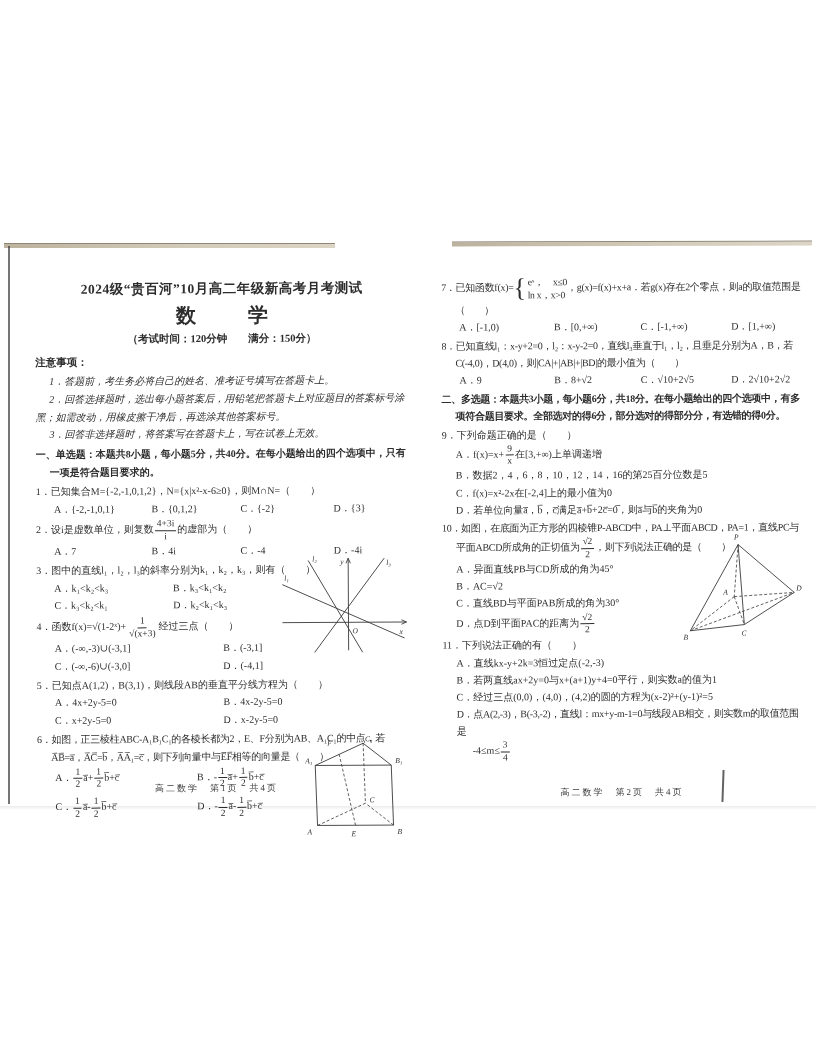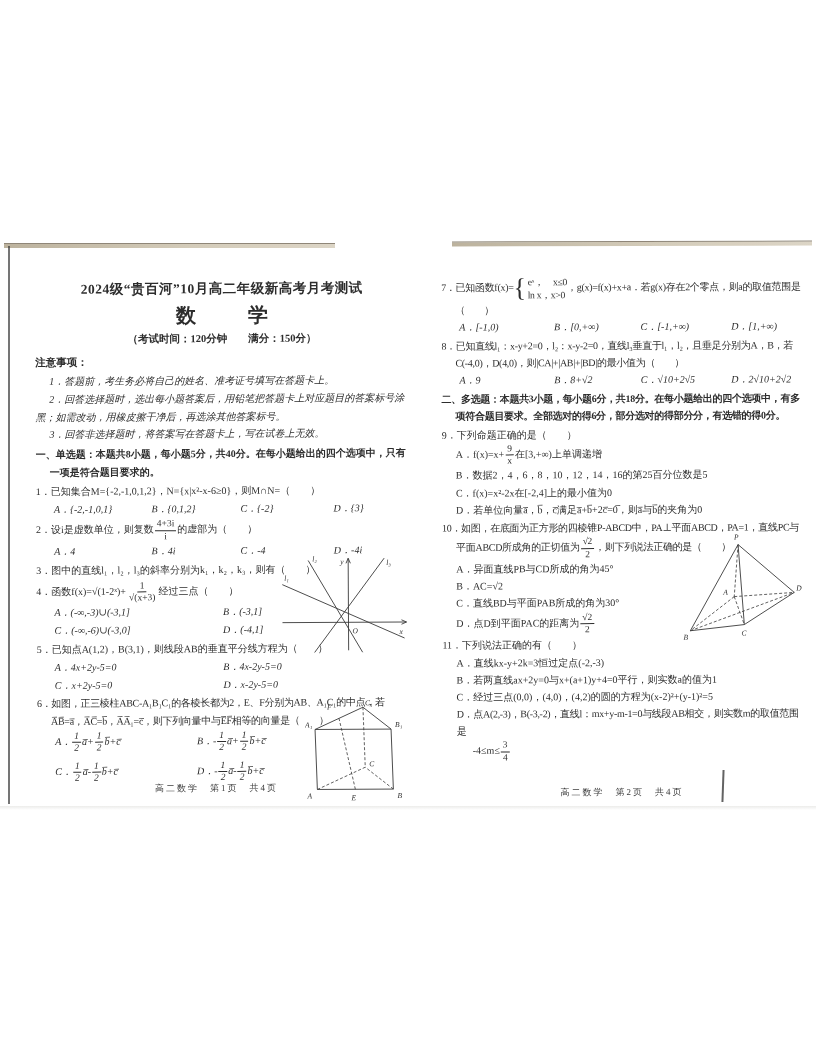--- a/index.html
+++ b/index.html
@@ -25,21 +25,21 @@
   .note{font-style:italic;text-indent:14px;}
   .sec{font-weight:bold;padding-left:14px;text-indent:-14px;margin-top:2px;}
   .q{padding-left:14px;text-indent:-14px;margin-top:1px;}
   .qo{padding-left:14px;}
   .ind2{padding-left:30px;}
   .tight{letter-spacing:-0.3px;}
   .opts4{display:grid;grid-template-columns:1.15fr 1.05fr 1.1fr 0.9fr;padding-left:18px;}
   .opts2{display:grid;grid-template-columns:1.05fr 1fr;padding-left:18px;width:88%;}
   .w60{width:62%;}
   .w72{width:74%;row-gap:6px;}
-  .opt{white-space:nowrap;font-style:italic;}
+  .opt{white-space:nowrap;}
 
   .frac{display:inline-flex;flex-direction:column;align-items:center;vertical-align:middle;line-height:1.2;margin:0 1px;font-size:.95em;}
   .frac .fn{padding:0 2px;border-bottom:1px solid #2d2d2d;display:block;text-indent:0;}
   .frac .fd{padding:0 2px;display:block;text-indent:0;}
 
   .cases{display:inline-flex;align-items:center;vertical-align:middle;text-indent:0;}
   .cases .brace{font-size:26px;font-weight:400;line-height:1;margin-right:2px;}
   .cases .rows{display:flex;flex-direction:column;line-height:1.35;font-size:.97em;justify-content:flex-end;}
 
   .qwrap{position:relative;}
@@ -80,28 +80,34 @@
       <span class="opt">B．{0,1,2}</span>
       <span class="opt">C．{-2}</span>
       <span class="opt">D．{3}</span>
     </div>
 
     <div class="q"><span>2．设i是虚数单位，则复数</span><span class="frac">
           <span class="fn">4+3i</span>
           <span class="fd">i</span>
         </span><span>的虚部为（　　）</span></div>
     <div class="opts4">
-      <span class="opt">A．4</span>
+      <span class="opt">A．7</span>
       <span class="opt">B．4i</span>
       <span class="opt">C．-4</span>
       <span class="opt">D．-4i</span>
     </div>
 
     <div class="qwrap">
       <div class="q">3．图中的直线l₁，l₂，l₃的斜率分别为k₁，k₂，k₃，则有（　　）</div>
+      <div class="opts2 w60">
+        <span class="opt">A．k₁&lt;k₂&lt;k₃</span>
+        <span class="opt">B．k₃&lt;k₁&lt;k₂</span>
+        <span class="opt">C．k₃&lt;k₂&lt;k₁</span>
+        <span class="opt">D．k₂&lt;k₁&lt;k₃</span>
+      </div>
       <svg class="fig fig3" width="132" height="104" viewBox="0 0 132 104">
         <line x1="4" y1="72" x2="128" y2="72"></line>
         <path d="M128 72 l-5 -2.2 M128 72 l-5 2.2"></path>
         <line x1="70" y1="8" x2="70" y2="100"></line>
         <path d="M70 8 l-2.2 5 M70 8 l2.2 5"></path>
         <line x1="4" y1="34" x2="126" y2="88"></line>
         <line x1="30" y1="10" x2="84" y2="102"></line>
         <line x1="36" y1="102" x2="106" y2="8"></line>
         <text x="62" y="14">y</text>
         <text x="121" y="84">x</text>

